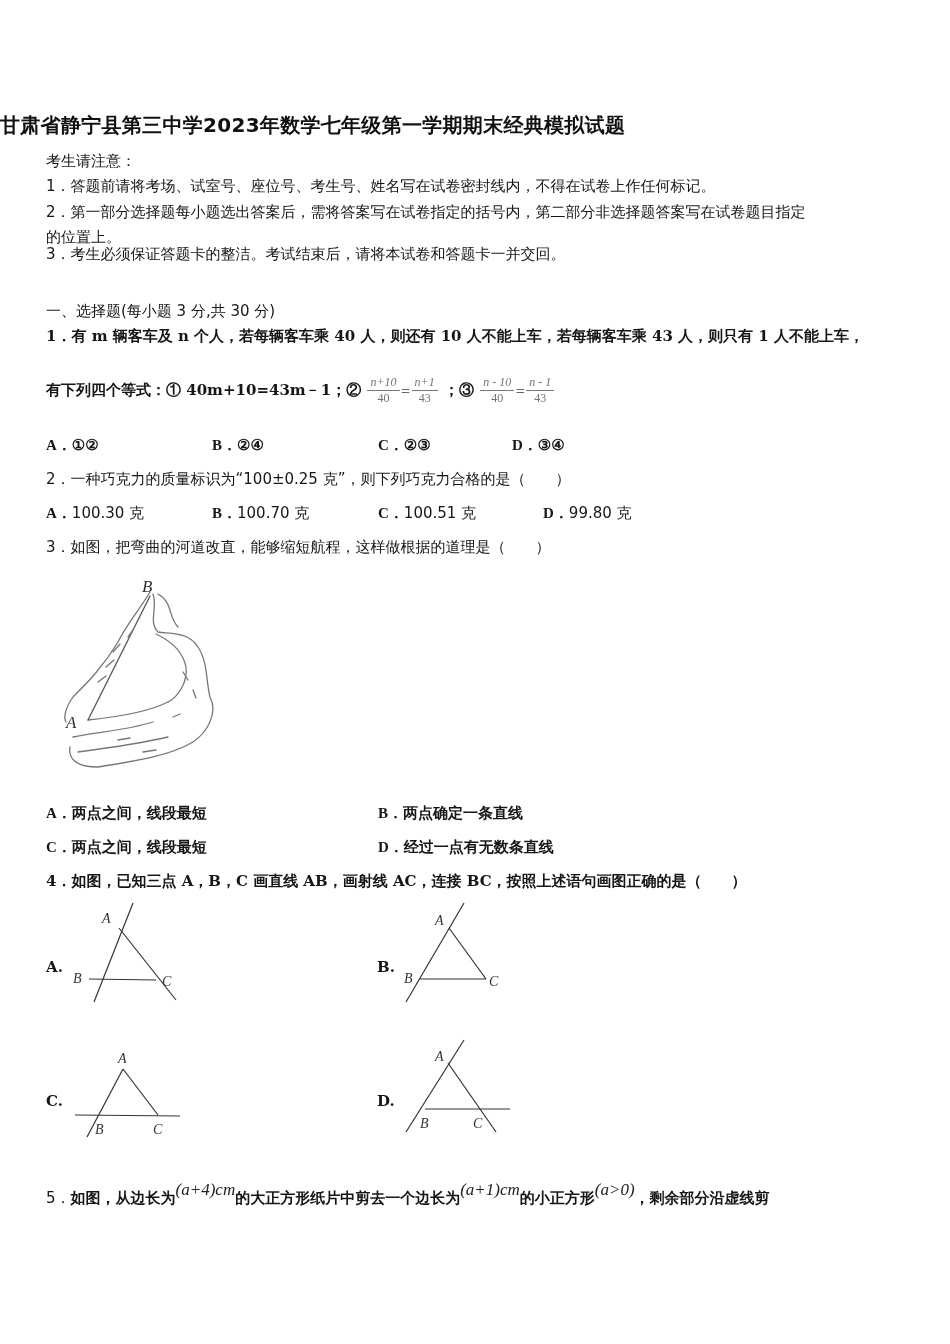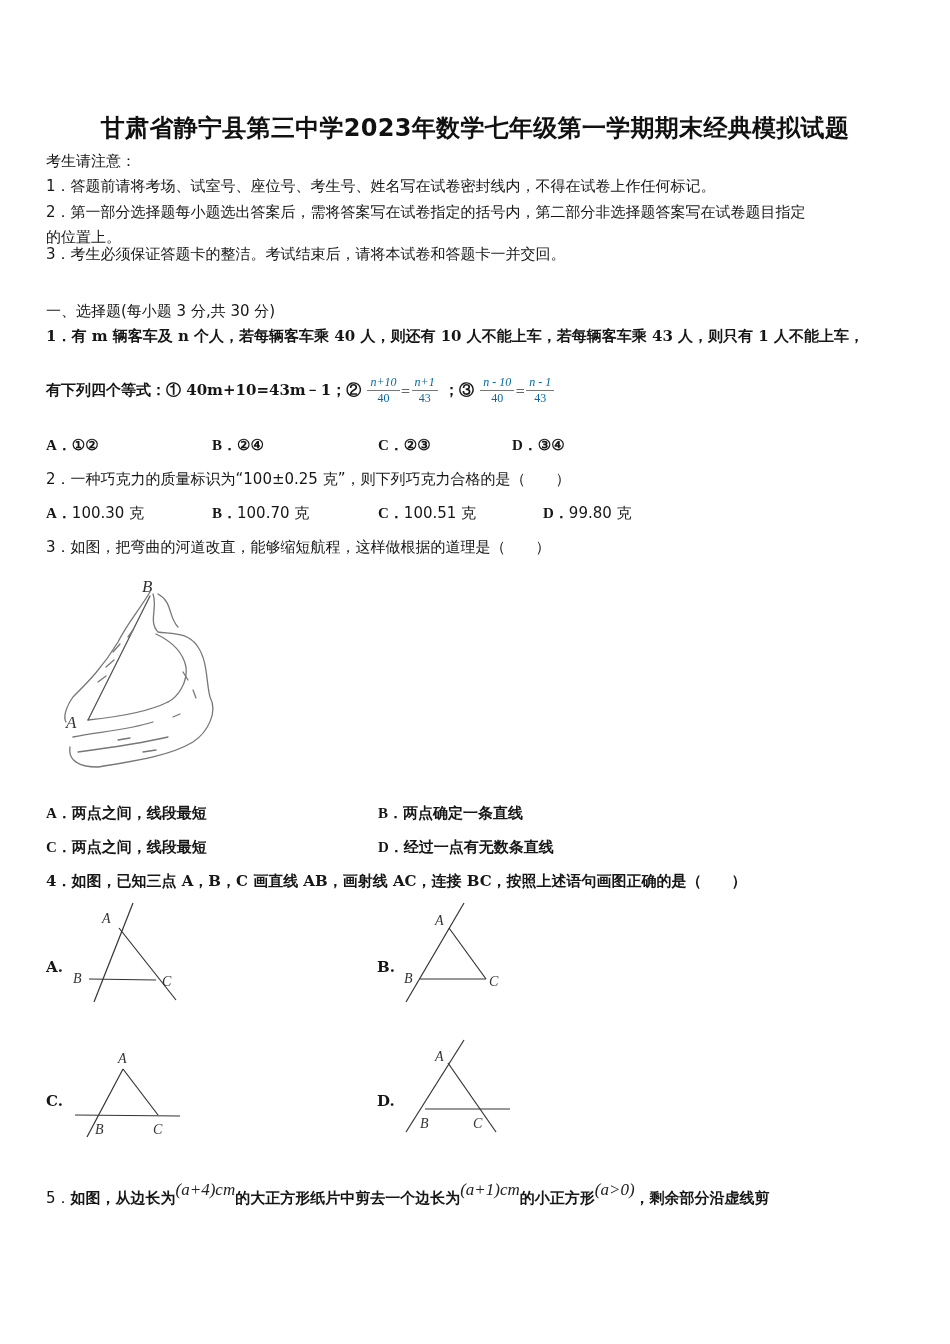--- a/index.html
+++ b/index.html
@@ -1,25 +1,25 @@
 <!DOCTYPE html>
 <html><head>
 <meta charset="utf-8">
 <style>
   html, body { margin: 0; padding: 0; background: #ffffff; }
   body { width: 950px; height: 1344px; position: relative; overflow: hidden;
          font-family: "DejaVu Serif", "Liberation Serif", serif; color: #111; }
   .abs { position: absolute; white-space: nowrap; }
-  .title { left: 0; width: 950px; top: 112px; text-align: center;
+  .title { left: 0; width: 950px; top: 112px; 
            font-family: "DejaVu Sans", "Liberation Sans", sans-serif;
-           font-weight: bold; font-size: 24px; letter-spacing: 0.3px; color: #111; }
+           font-weight: bold; font-size: 20px; letter-spacing: 0.3px; color: #111; }
   .t { font-size: 15px; font-weight: bold; color: #161616; }
   .sec { font-family: "DejaVu Sans", "Liberation Sans", sans-serif; font-size: 15px; font-weight: normal; }
   .frac { display: inline-block; vertical-align: middle; text-align: center;
-          font-family: "Liberation Serif", serif; font-weight: normal; font-size: 12px; color: #0369a1; margin: 0 1px; }
+          font-family: "Liberation Serif", serif; font-weight: normal; font-size: 12px; color: #737373; margin: 0 1px; }
   .frac .num { display: block; padding: 0 3px; border-bottom: 1px solid #777; font-style: italic; }
   .frac .den { display: block; padding: 0 3px; }
   .eq { display: inline-block; vertical-align: middle; font-weight: normal; color: #666; font-size: 12px; }
   .math { font-family: "Liberation Serif", serif; font-style: italic; font-weight: normal; font-size: 17px;
           color: #222; vertical-align: 8px; }
   .opt-label { font-family: "Liberation Serif", serif; font-weight: bold; }
   svg text { font-family: "Liberation Serif", serif; font-style: italic; }
 </style>
 </head>
 <body>

